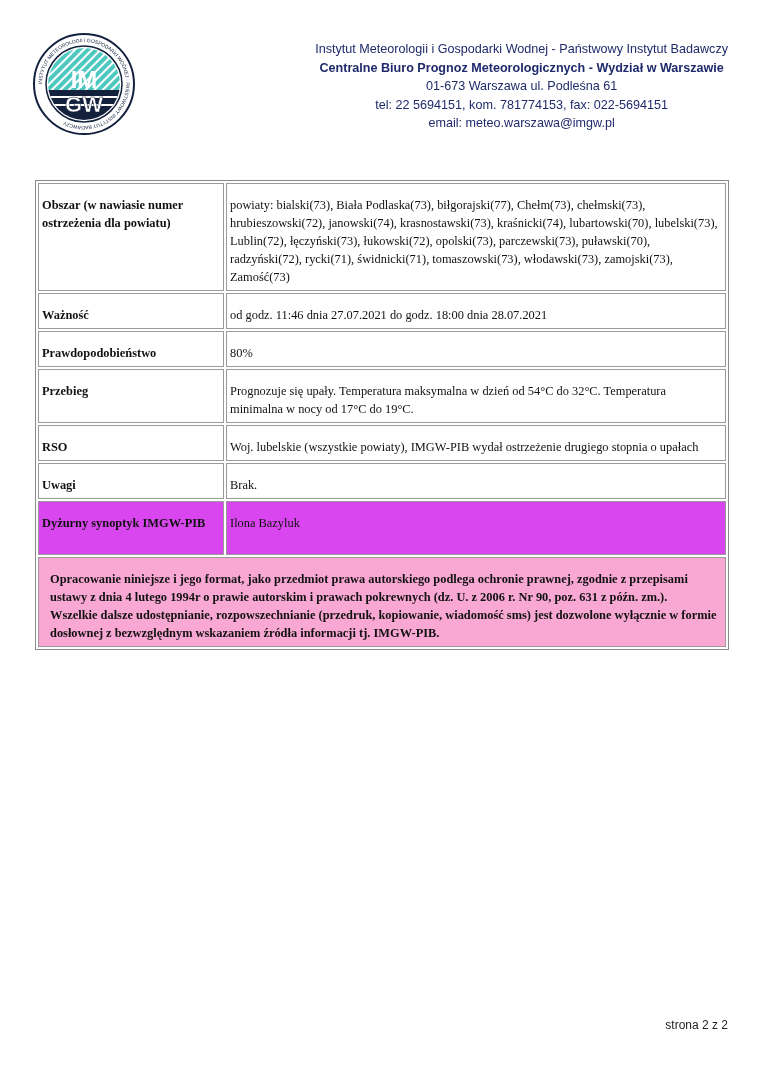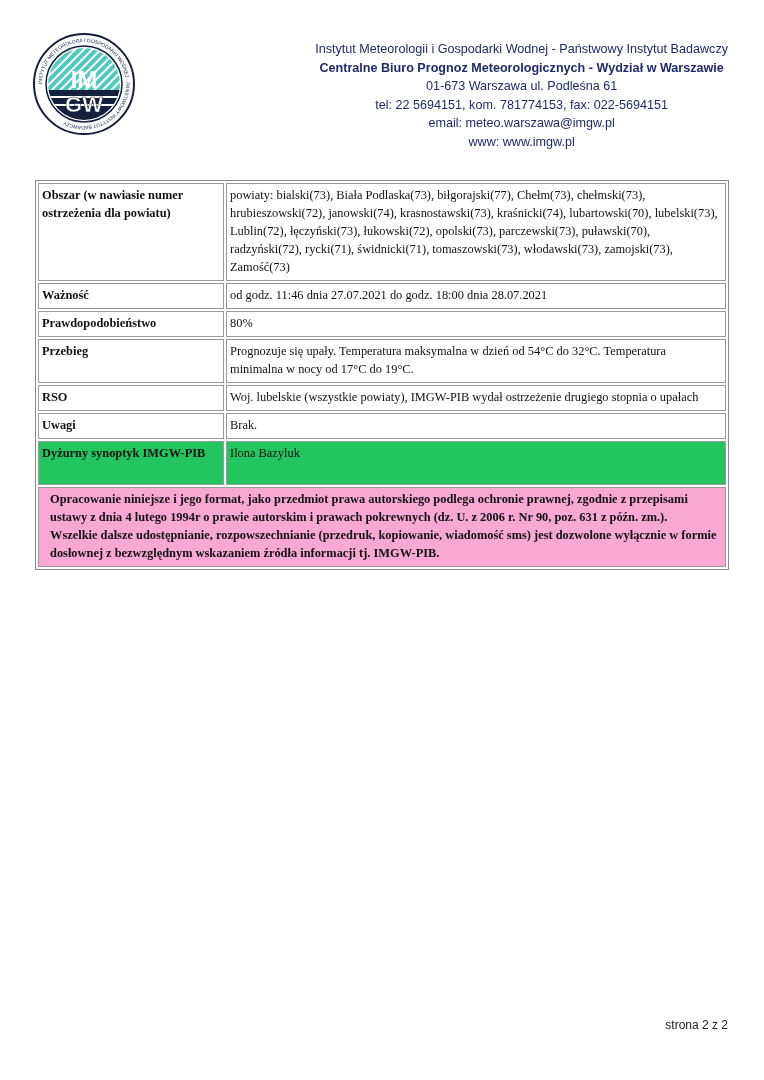--- a/index.html
+++ b/index.html
@@ -1,23 +1,23 @@
 <!DOCTYPE html>
 <html><head>
 <meta charset="utf-8">
 <style>
   html, body { margin: 0; padding: 0; background: #ffffff; }
   body { width: 764px; height: 1080px; position: relative; overflow: hidden; font-family: "Liberation Serif", serif; color: #111; }
   .logo { position: absolute; left: 32px; top: 32px; width: 104px; height: 104px; }
   .header { position: absolute; right: 36px; top: 40px; text-align: center; font-family: "Liberation Sans", sans-serif; color: #1f2a6b; font-size: 12.6px; line-height: 18.6px; }
   .header .bold { font-weight: bold; }
   table.info { position: absolute; left: 35px; top: 180px; width: 694px; border-collapse: separate; border-spacing: 2px; border: 1px solid #8a8a8a; background: #ffffff; font-size: 12.4px; line-height: 18px; }
-  table.info td { border: 1px solid #9a9a9a; padding: 2px 3px 4px 3px; vertical-align: top; }
+  table.info td { border: 1px solid #9a9a9a; padding: 12px 3px 4px 3px; vertical-align: top; }
   td.label { font-weight: bold; width: 178px; }
-  tr.gray td { background: #22c55e; }
+  tr.gray td { background: #d946ef; }
   td.legal { background: #f9a8d4; padding: 3px 3px 6px 3px; font-weight: bold; }
   .indent { padding-left: 8px; }
   .footer { position: absolute; right: 36px; top: 1018px; font-family: "Liberation Sans", sans-serif; font-size: 12px; color: #222; }
 </style>
 </head>
 <body>
 
 <div class="logo">
   <svg width="104" height="104" viewBox="0 0 104 104">
     <defs>
@@ -43,21 +43,20 @@
     <text font-family="Liberation Sans, sans-serif" font-size="5" fill="#14213d"><textPath href="#ringpath">INSTYTUT METEOROLOGII I GOSPODARKI WODNEJ · PAŃSTWOWY INSTYTUT BADAWCZY</textPath></text>
   </svg>
 </div>
 
 <div class="header">
   <div>Instytut Meteorologii i Gospodarki Wodnej - Państwowy Instytut Badawczy</div>
   <div class="bold">Centralne Biuro Prognoz Meteorologicznych - Wydział w Warszawie</div>
   <div>01-673 Warszawa ul. Podleśna 61</div>
   <div>tel: 22 5694151, kom. 781774153, fax: 022-5694151</div>
   <div>email: meteo.warszawa@imgw.pl</div>
-  <div>www: www.imgw.pl</div>
 </div>
 
 <table class="info">
   <tbody>
       <tr>
     <td class="label">Obszar (w nawiasie numer ostrzeżenia dla powiatu)</td>
     <td style="height:90px">powiaty: bialski(73), Biała Podlaska(73), biłgorajski(77), Chełm(73), chełmski(73), hrubieszowski(72), janowski(74), krasnostawski(73), kraśnicki(74), lubartowski(70), lubelski(73), Lublin(72), łęczyński(73), łukowski(72), opolski(73), parczewski(73), puławski(70), radzyński(72), rycki(71), świdnicki(71), tomaszowski(73), włodawski(73), zamojski(73), Zamość(73)</td>
   </tr>
   <tr>
     <td class="label">Ważność</td>

